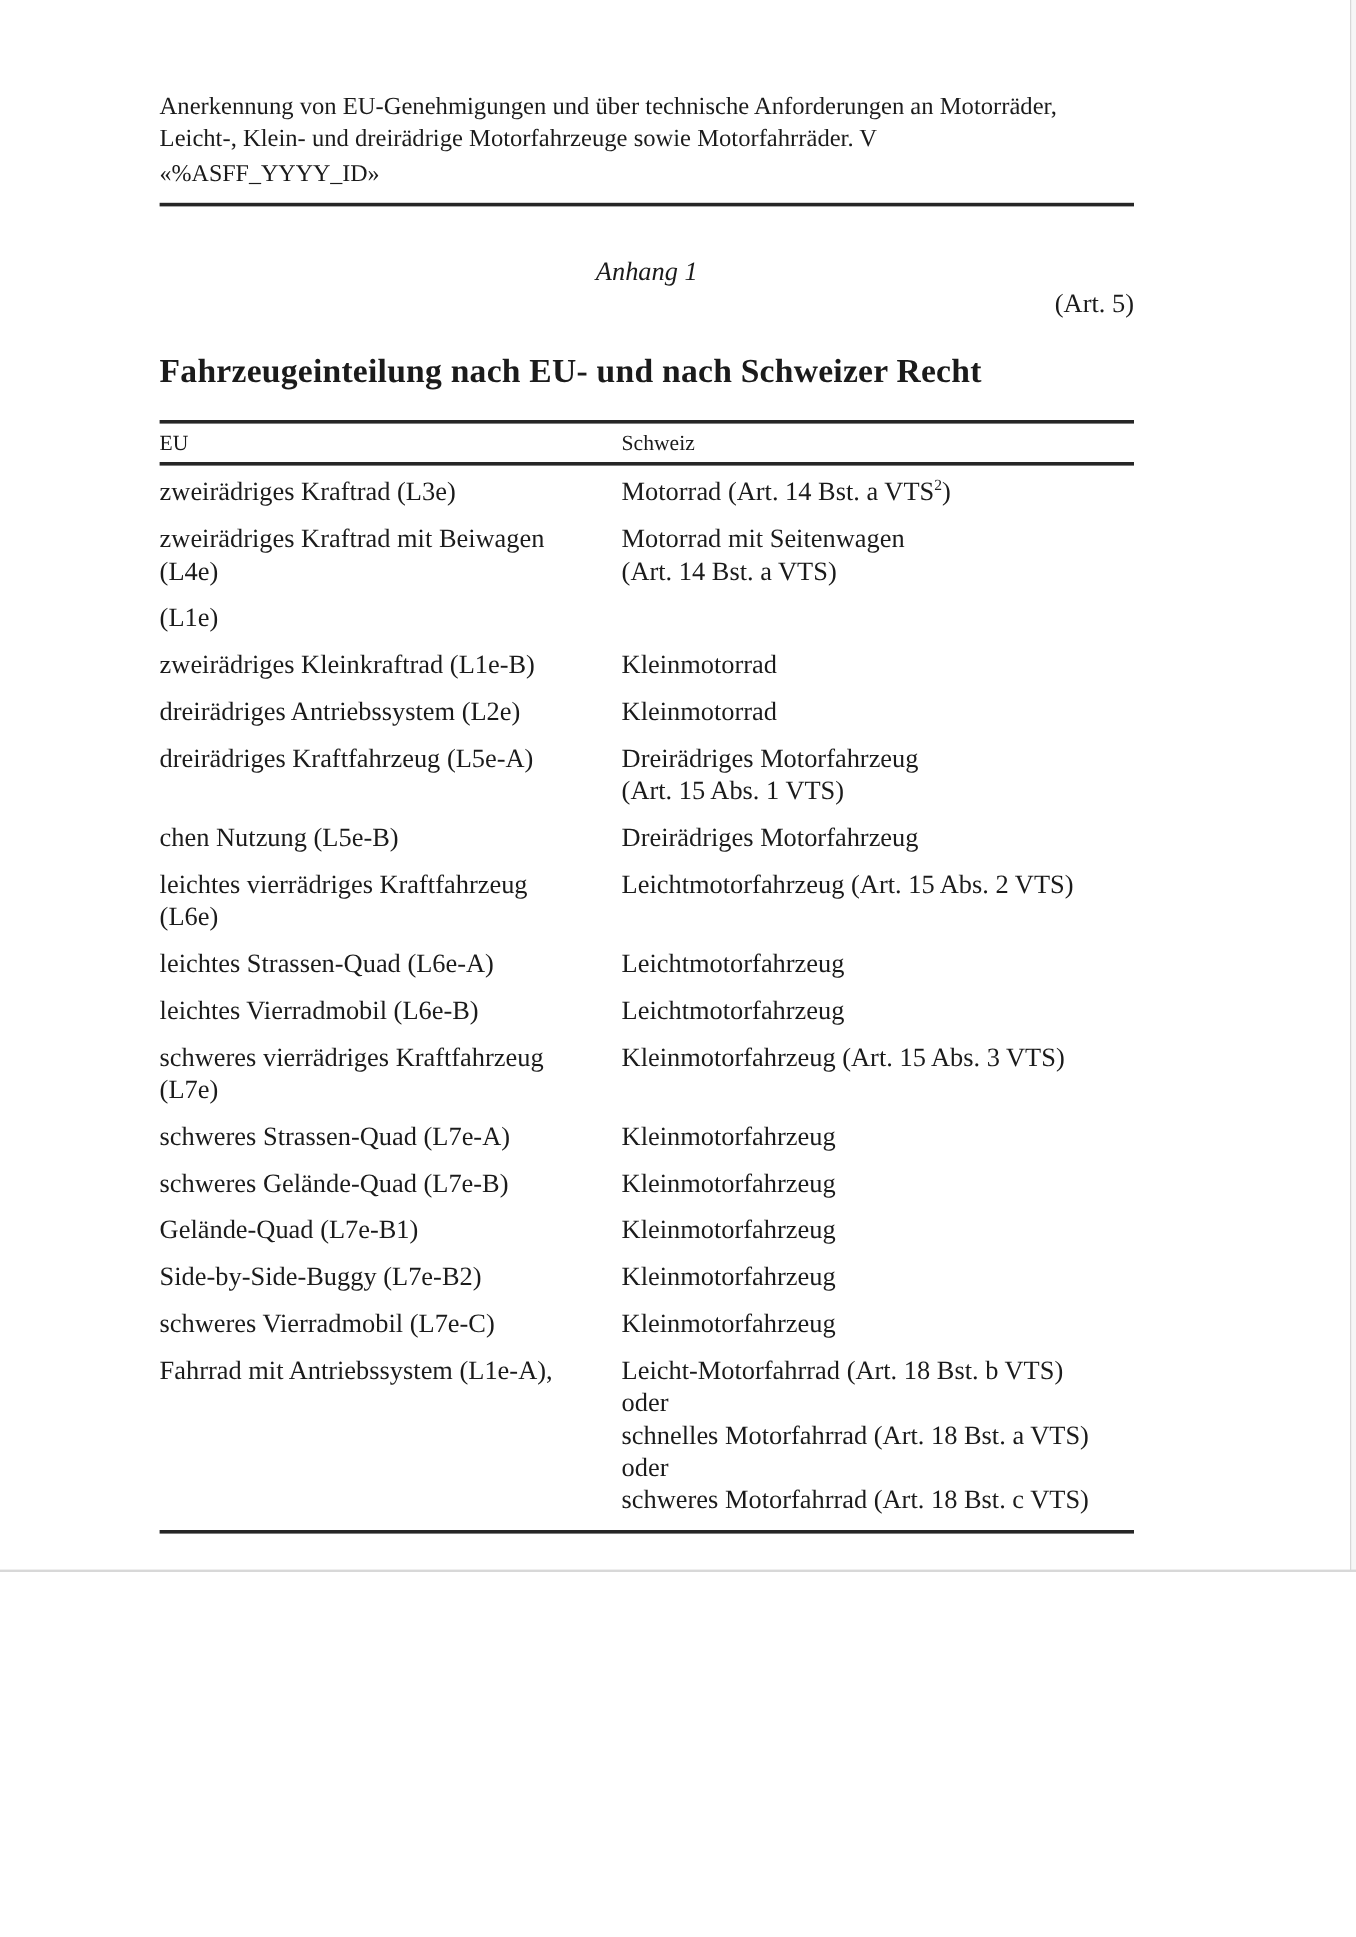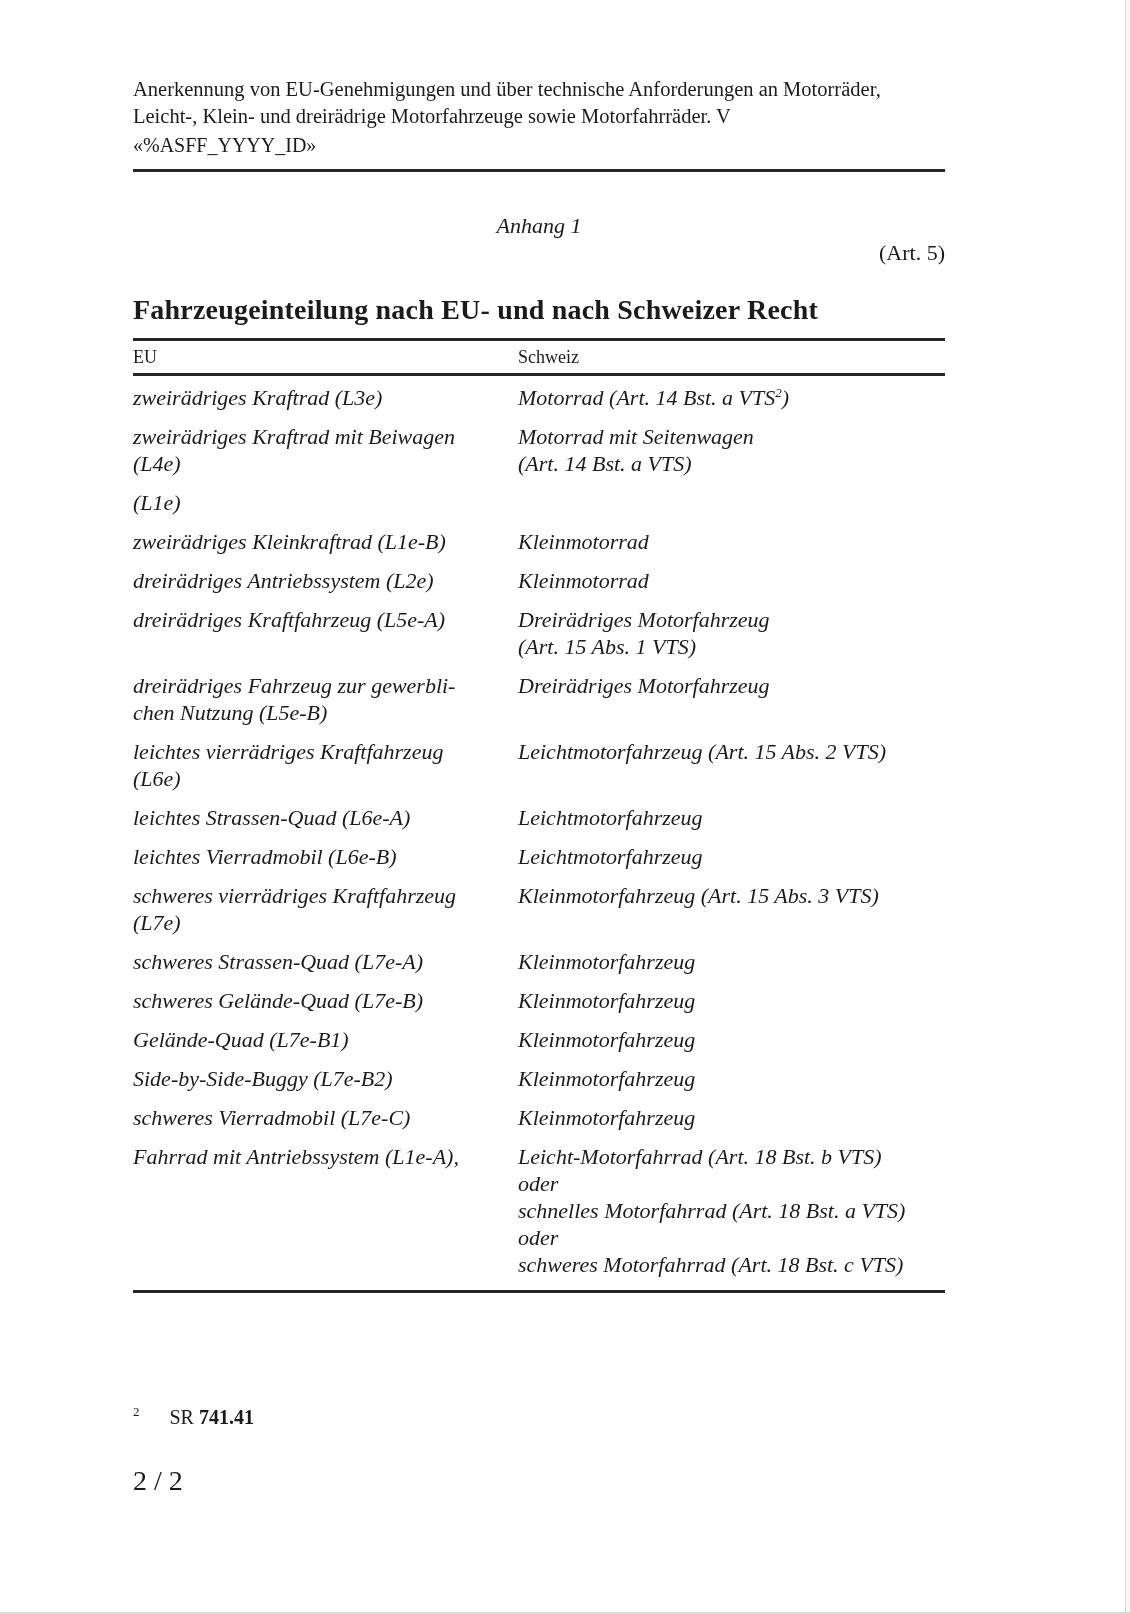--- a/index.html
+++ b/index.html
@@ -3,21 +3,21 @@
 <meta charset="utf-8">
 <style>
   html, body {
     margin: 0;
     padding: 0;
     background: #ffffff;
   }
   .page {
     position: relative;
     width: 1130px;
-    height: 1614px;
+    height: 1310px;
     background: #ffffff;
     overflow: hidden;
     font-family: "Liberation Serif", "DejaVu Serif", serif;
     color: #1b1b1b;
     -webkit-font-smoothing: antialiased;
   }
   .page-edge-right {
     position: absolute;
     top: 0; right: 0;
     width: 4px; height: 100%;
@@ -59,37 +59,37 @@
     line-height: 27px;
   }
   .annex-title { font-style: italic; text-align: center; }
   .section-title {
     margin: 28px 0 0 0;
     font-size: 28px;
     font-weight: bold;
     line-height: 32px;
     letter-spacing: 0.2px;
   }
-  .table { margin-top: 12px; }
+  .table { margin-top: 24px; }
   .thead {
     display: grid;
     grid-template-columns: 385px 1fr;
     font-size: 18px;
     line-height: 20px;
     padding: 6px 0;
   }
   .tbody { padding: 2px 0 6px; }
   .trow {
     display: grid;
     grid-template-columns: 385px 1fr;
     padding: 6px 0;
     font-size: 22px;
     line-height: 27px;
   }
-  .cell { padding-right: 18px; font-style: italic; }
+  .cell { padding-right: 18px; }
   .cline sup {
     font-size: 13px;
     line-height: 0;
   }
   .footnote {
     margin-top: 112px;
     font-size: 20px;
     line-height: 24px;
   }
   .fn-marker {
@@ -176,21 +176,20 @@
             <div class="cell">
               <div class="cline">dreirädriges Kraftfahrzeug (L5e-A)</div>
             </div>
             <div class="cell">
               <div class="cline">Dreirädriges Motorfahrzeug</div>
               <div class="cline">(Art. 15 Abs. 1 VTS)</div>
             </div>
           </div>
           <div class="trow">
             <div class="cell">
-              <div class="cline">dreirädriges Fahrzeug zur gewerbli-</div>
               <div class="cline">chen Nutzung (L5e-B)</div>
             </div>
             <div class="cell">
               <div class="cline">Dreirädriges Motorfahrzeug</div>
             </div>
           </div>
           <div class="trow">
             <div class="cell">
               <div class="cline">leichtes vierrädriges Kraftfahrzeug</div>
               <div class="cline">(L6e)</div>

